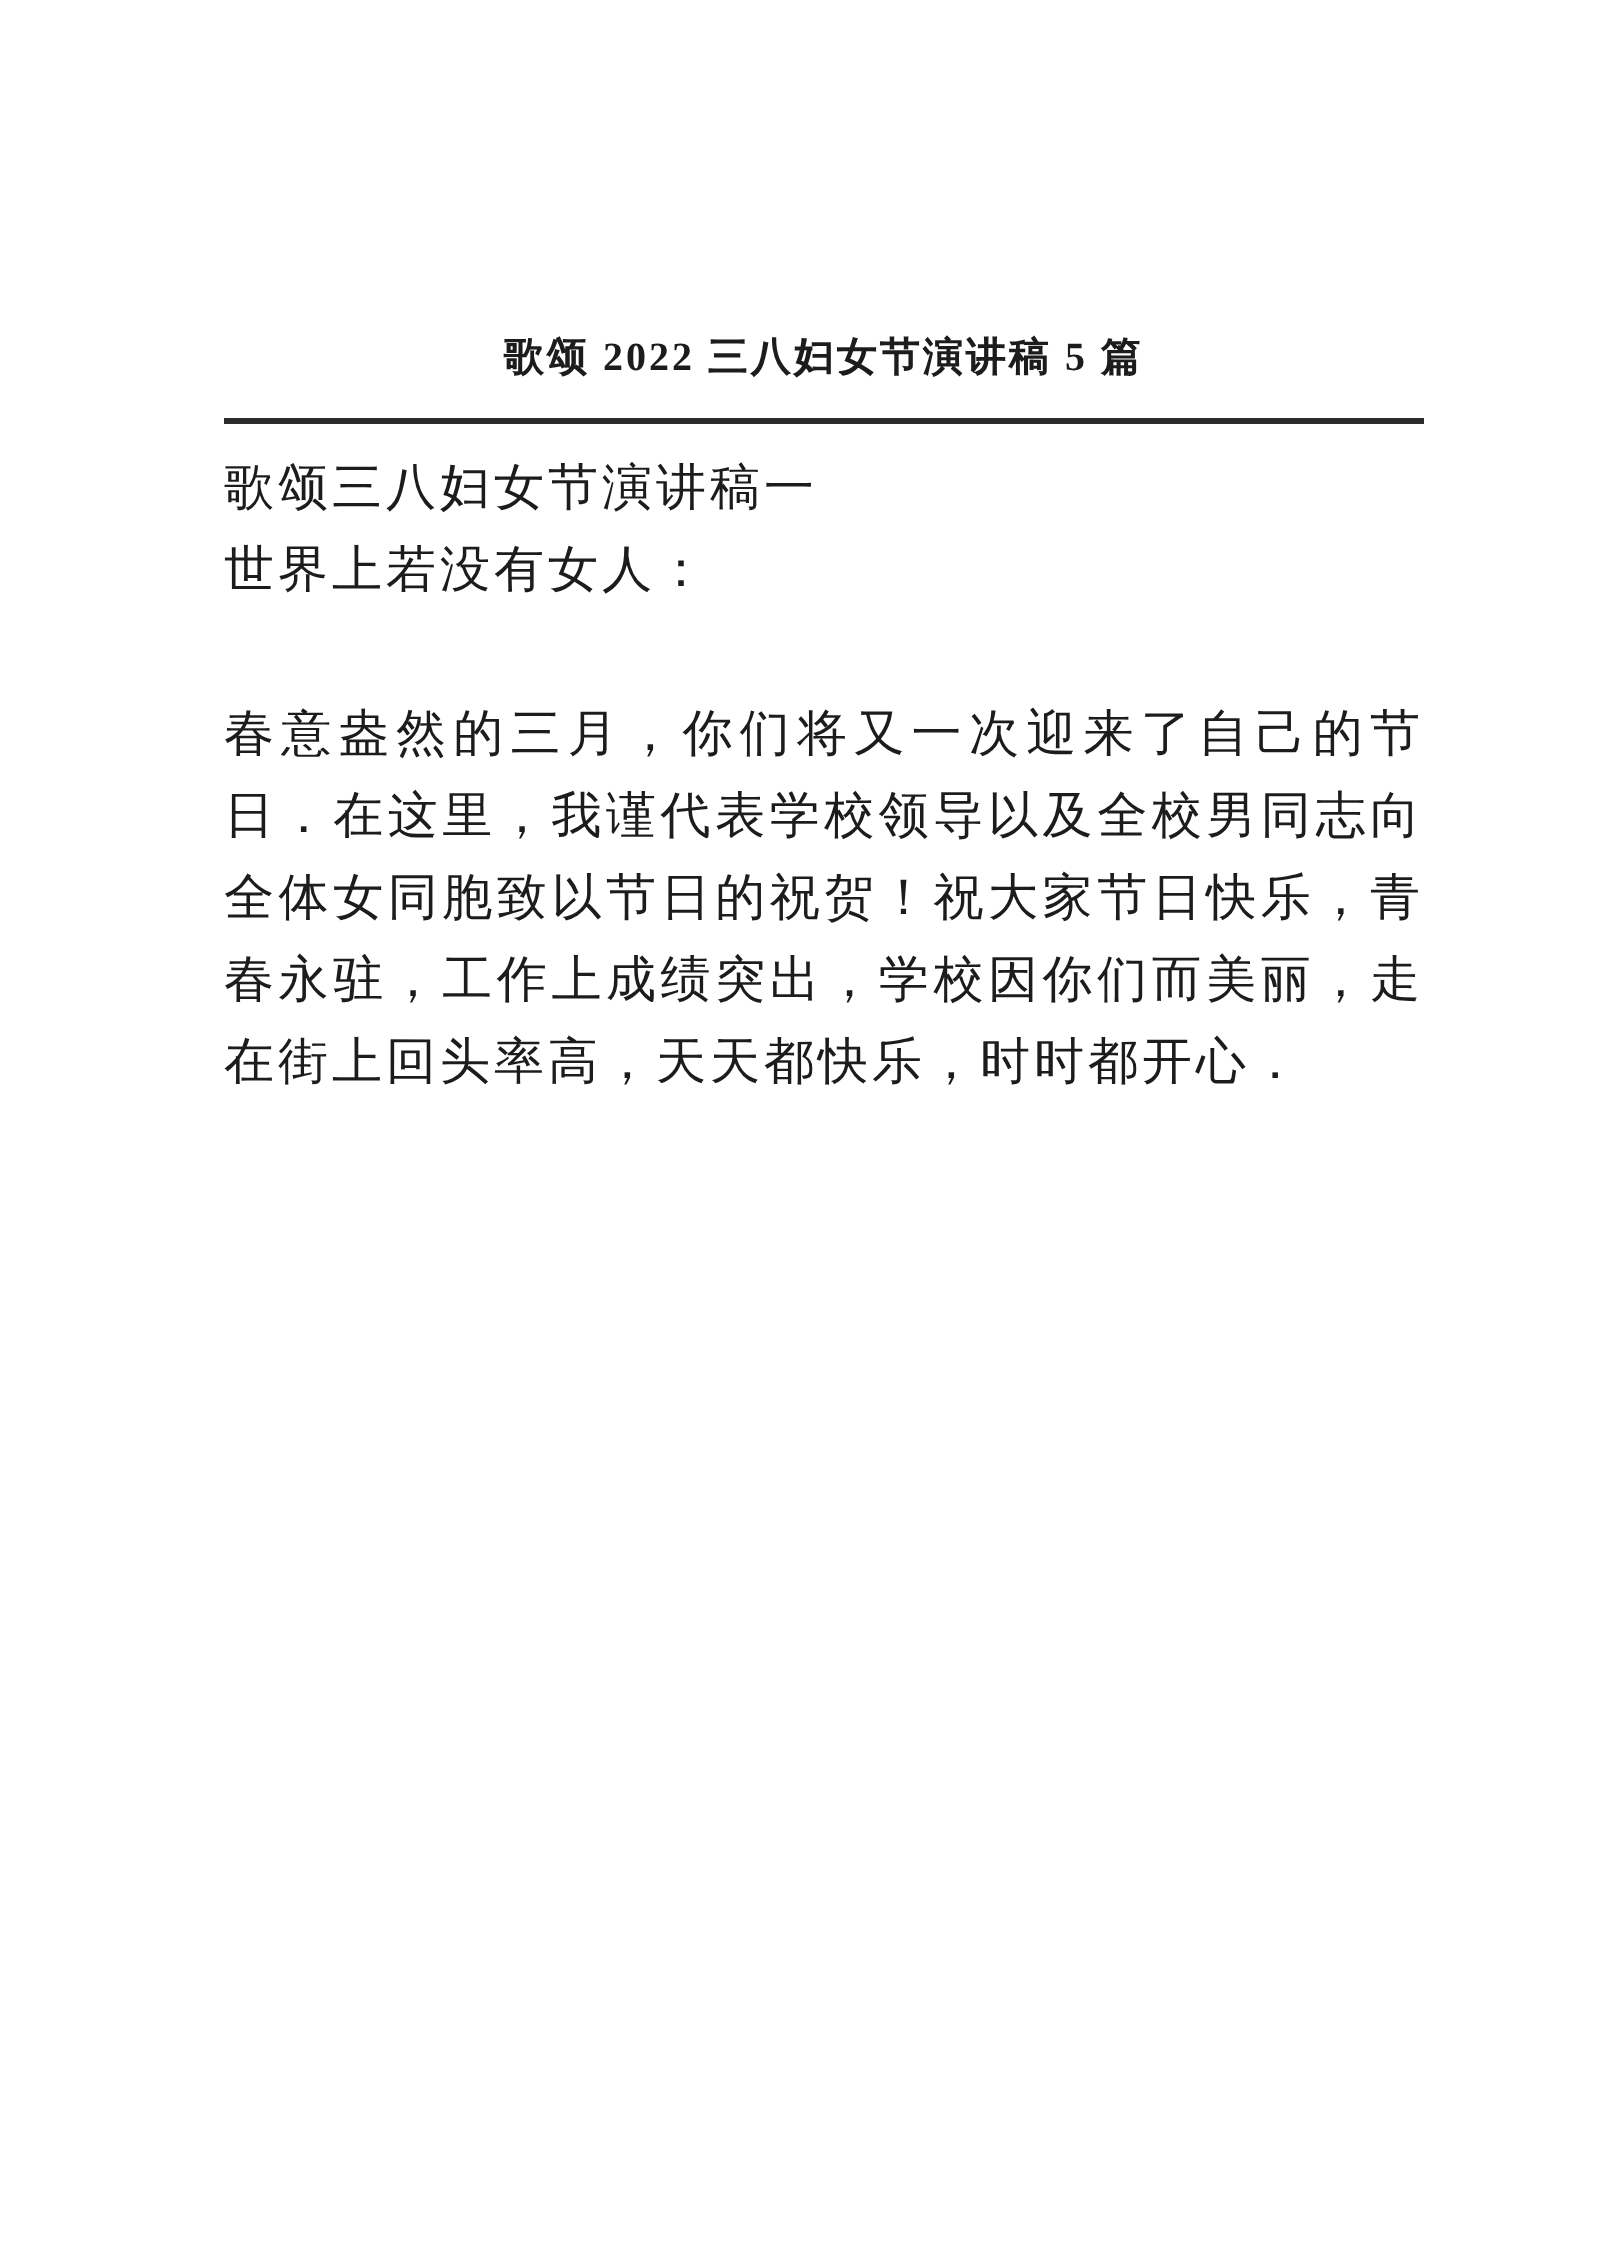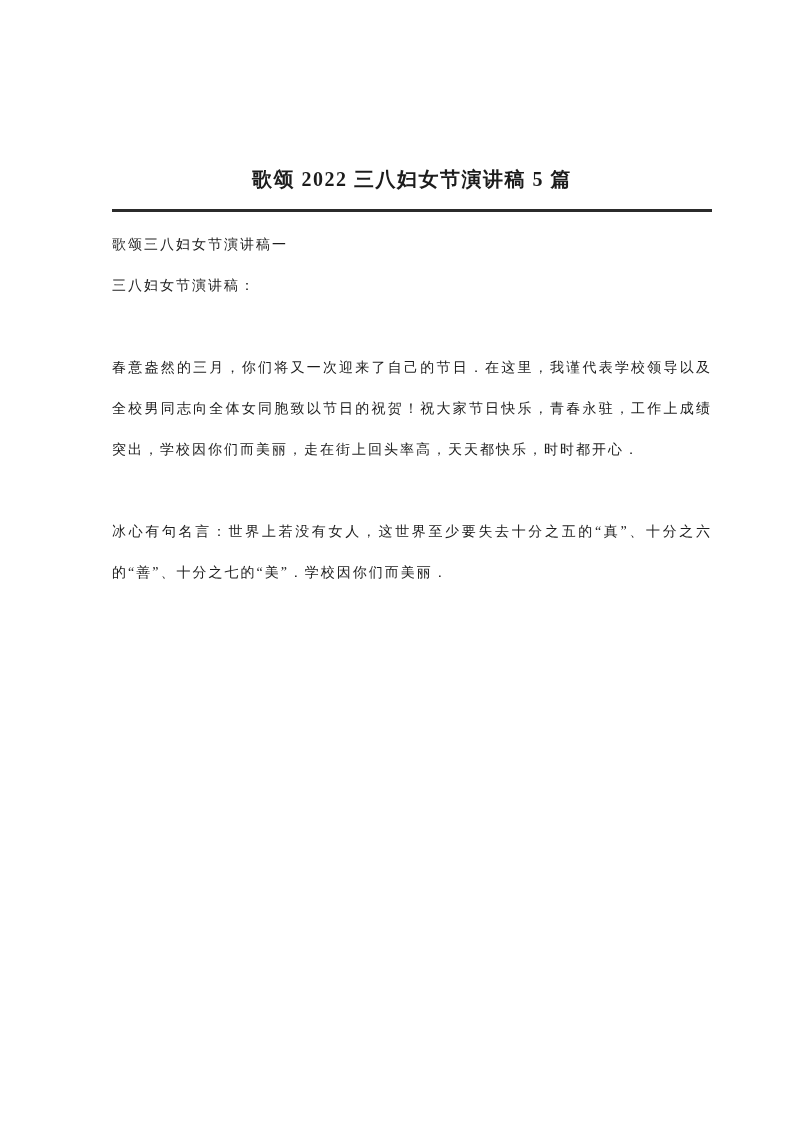--- a/index.html
+++ b/index.html
@@ -34,21 +34,21 @@
       border: none;
       height: 3px;
       background: #2b2b2b;
       margin: 17px 0 0 0;
     }
     .body-text {
       margin-top: 12px;
     }
     .para {
       margin: 0;
-      font-size: 14px;
+      font-size: 25px;
       line-height: 41px;
       letter-spacing: 2px;
       text-align: justify;
       text-justify: inter-ideograph;
       word-break: break-all;
     }
     .para.spaced {
       margin-top: 41px;
     }
   </style>
@@ -59,22 +59,21 @@
   <div class="content">
 
     <h1 class="doc-title">歌颂 2022 三八妇女节演讲稿 5 篇</h1>
 
     <hr class="title-divider">
 
     <div class="body-text">
 
       <p class="para">歌颂三八妇女节演讲稿一</p>
 
-      <p class="para">三八妇女节演讲稿：</p>
+      <p class="para">世界上若没有女人：</p>
 
       <p class="para spaced">春意盎然的三月，你们将又一次迎来了自己的节日．在这里，我谨代表学校领导以及全校男同志向全体女同胞致以节日的祝贺！祝大家节日快乐，青春永驻，工作上成绩突出，学校因你们而美丽，走在街上回头率高，天天都快乐，时时都开心．</p>
 
 
-      <p class="para spaced">冰心有句名言：世界上若没有女人，这世界至少要失去十分之五的“真”、十分之六的“善”、十分之七的“美”．学校因你们而美丽．</p>
 
     </div>
   </div>
 </div>
 
 </body></html>

